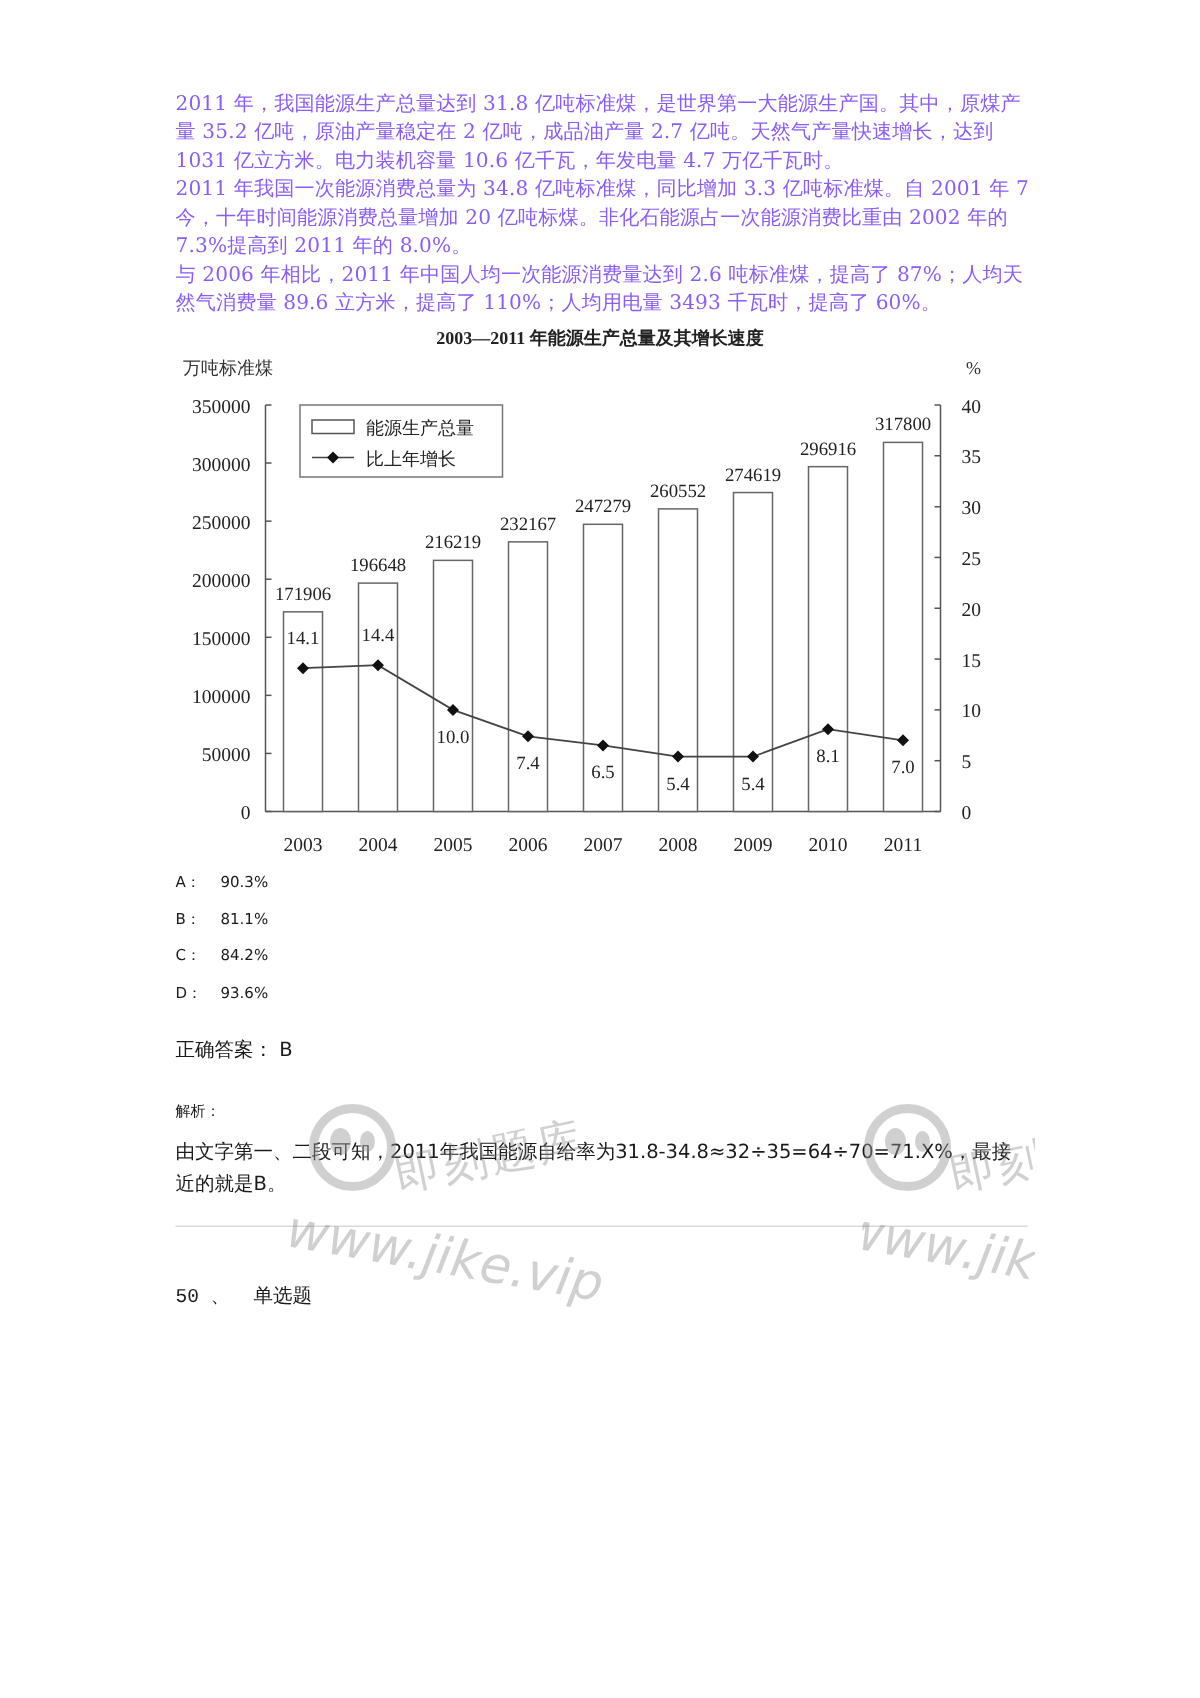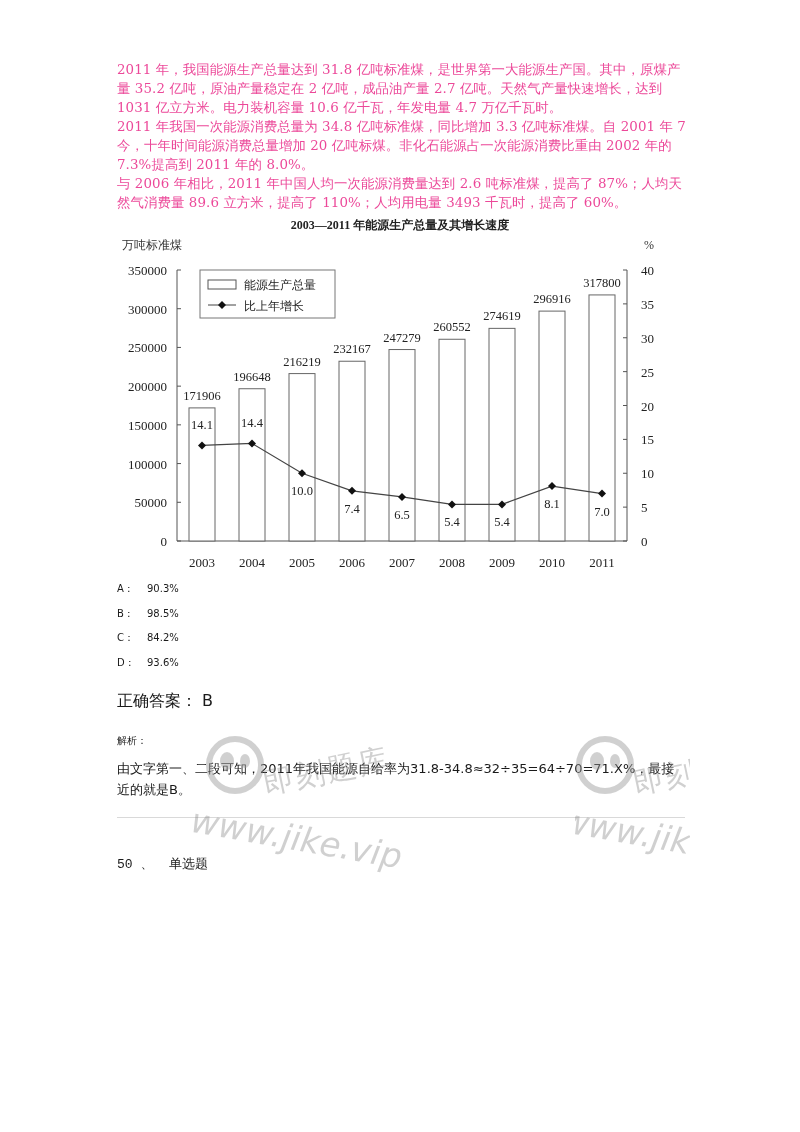--- a/index.html
+++ b/index.html
@@ -1,27 +1,27 @@
 <!DOCTYPE html>
 <html><head>
 <meta charset="utf-8">
 <style>
   html, body { margin: 0; padding: 0; background: #ffffff; }
   body { width: 800px; height: 1132px; position: relative; overflow: hidden;
          font-family: "DejaVu Sans", sans-serif; color: #1a1a1a; }
   .scan-text { position: absolute; left: 117px; width: 570px;
                font-family: "DejaVu Serif", serif; font-size: 13.4px; line-height: 19px;
-               color: #ec4899; letter-spacing: 0.1px; }
+               color: #8b5cf6; letter-spacing: 0.1px; }
   .scan-text p { margin: 0; }
   .chart-wrap { position: absolute; left: 110px; top: 213px; width: 580px; height: 360px; }
   .chart-wrap svg text { font-family: "Liberation Serif", serif; }
   .options { position: absolute; left: 117px; top: 577px; font-size: 10px; }
   .option { height: 24.5px; line-height: 24.5px; }
   .option .letter { display: inline-block; width: 30px; }
-  .answer { position: absolute; left: 117px; top: 691px; font-size: 16px; }
+  .answer { position: absolute; left: 117px; top: 691px; font-size: 13px; }
   .analysis-title { position: absolute; left: 117px; top: 734px; font-size: 10px; }
   .analysis-body { position: absolute; left: 117px; top: 758px; width: 570px; font-size: 13px; line-height: 21px; }
   .divider { position: absolute; left: 117px; top: 817px; width: 568px; height: 1px; background: #d9d9d9; }
   .qnum { position: absolute; left: 117px; top: 855px; font-size: 13px; font-family: Liberation Mono, monospace; }
   .watermark { position: absolute; pointer-events: none; color: rgba(120,120,120,0.35); }
   .wm-cn { font-size: 30px; transform: rotate(-12deg); transform-origin: left top; letter-spacing: 2px; }
   .wm-url { font-size: 34px; font-style: italic; transform: rotate(10deg); transform-origin: left top; }
 </style>
 </head>
 <body>
@@ -125,21 +125,21 @@
       <rect x="98" y="67" width="28" height="9" fill="#fff" stroke="#555"></rect>
       <text x="134" y="76" font-size="12" fill="#222">能源生产总量</text>
       <line x1="98" y1="92" x2="126" y2="92" stroke="#444"></line>
       <path d="M112,88 L116,92 L112,96 L108,92 Z" fill="#111"></path>
       <text x="134" y="97" font-size="12" fill="#222">比上年增长</text>
     </svg>
 </div>
 
 <div class="options">
   <div class="option"><span class="letter">A：</span><span>90.3%</span></div>
-  <div class="option"><span class="letter">B：</span><span>98.5%</span></div>
+  <div class="option"><span class="letter">B：</span><span>81.1%</span></div>
   <div class="option"><span class="letter">C：</span><span>84.2%</span></div>
   <div class="option"><span class="letter">D：</span><span>93.6%</span></div>
 </div>
 
 <div class="answer">
   <span>正确答案：</span>&nbsp;<span>B</span>
 </div>
 
 <div class="analysis-title">解析：</div>
 <div class="analysis-body">由文字第一、二段可知，2011年我国能源自给率为31.8-34.8≈32÷35=64÷70=71.X%，最接近的就是B。</div>

